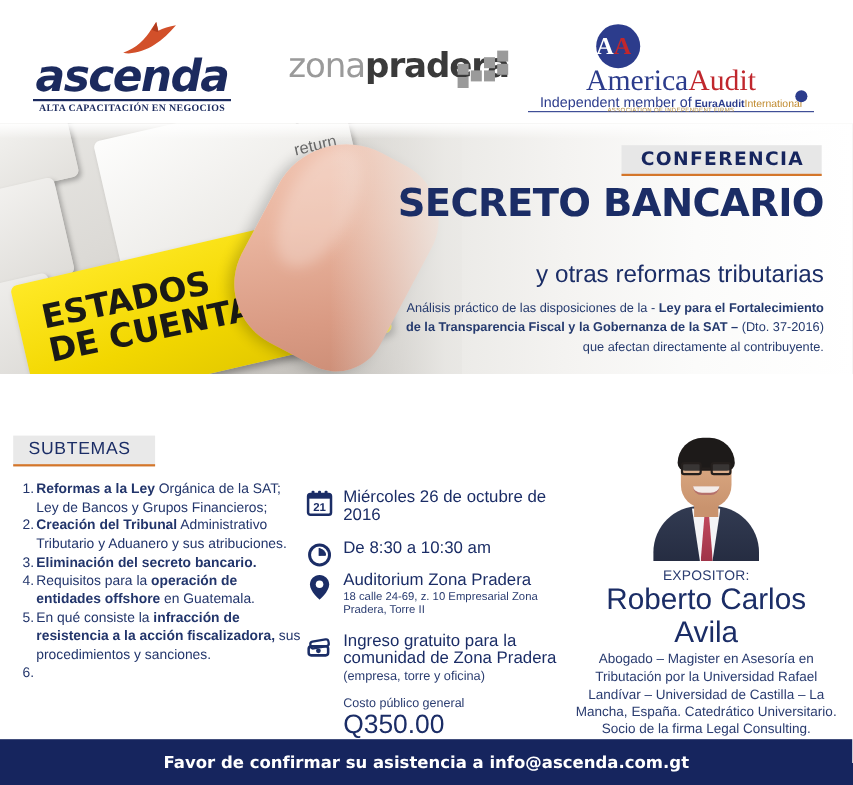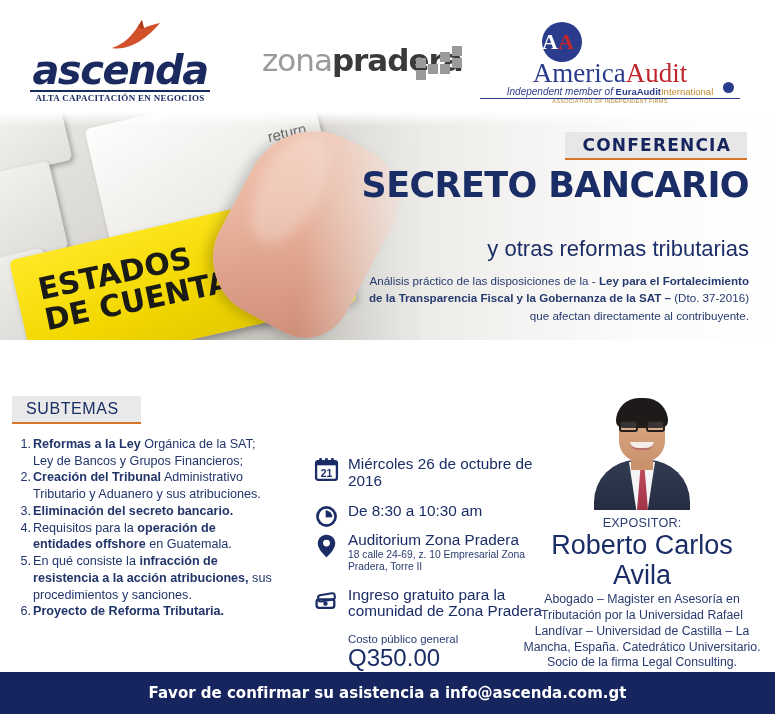--- a/index.html
+++ b/index.html
@@ -93,21 +93,21 @@
   }
   .aa-word .a-blue { color: #2c3c8c; }
   .aa-word .a-red  { color: #c0272d; }
   .aa-sub {
     position: absolute; left: 0; top: 64px; width: 260px;
     text-align: center;
     font-size: 9.5px; line-height: 1.1;
     border-bottom: 1px solid #2c3c8c;
     padding-bottom: 1px;
   }
-  .aa-sub .ital { font-style: italic; color: #2c3c8c; font-size: 10px; }
+  .aa-sub .ital { color: #2c3c8c; font-size: 13px; }
   .aa-sub .eura { color: #2c3c8c; font-weight: bold; }
   .aa-sub .intl { color: #c08a2e; }
   .aa-sub2 {
     position: absolute; left: 0; top: 76px; width: 260px;
     text-align: center; font-size: 5.5px; letter-spacing: .3px;
     color: #b08a3e;
   }
   .aa-globe {
     position: absolute; right: 6px; top: 60px;
     width: 11px; height: 11px; border-radius: 50%;
@@ -263,21 +263,21 @@
     padding-left: 19px;
     margin-bottom: 0px;
   }
   .subtemas-list li .num {
     position: absolute; left: 0; top: 0; width: 17px;
     text-align: right;
   }
   .subtemas-list li b { font-weight: bold; }
 
   
-  .details { position: absolute; left: 278px; top: 456px; width: 250px; margin-left: 36px; }
+  .details { position: absolute; left: 278px; top: 444px; width: 250px; }
   .detail-row { position: relative; padding-left: 34px; margin-bottom: 13px; }
   .detail-ico {
     position: absolute; left: 0; top: 1px;
     width: 25px; height: 25px;
     color: #1b2d66;
   }
   .detail-ico svg { display: block; width: 25px; height: 25px; fill: #1b2d66; }
   .d-main {
     color: #1b2d66; font-size: 15.3px; line-height: 1.1;
   }
@@ -436,22 +436,22 @@
     <span>que afectan directamente al contribuyente.</span>
   </div>
 
 
   <div class="subtemas-badge">SUBTEMAS</div>
   <ul class="subtemas-list">
     <li><span class="num">1.</span><b>Reformas a la Ley</b><span> Orgánica de la SAT; Ley de Bancos y Grupos Financieros;</span></li>
     <li><span class="num">2.</span><b>Creación del Tribunal</b><span> Administrativo Tributario y Aduanero y sus atribuciones.</span></li>
     <li><span class="num">3.</span><b>Eliminación del secreto bancario.</b><span></span></li>
     <li><span class="num">4.</span><span>Requisitos para la </span><b>operación de entidades offshore</b><span> en Guatemala.</span></li>
-    <li><span class="num">5.</span><span>En qué consiste la </span><b>infracción de resistencia a la acción atribuciones,</b><span> sus procedimientos y sanciones.</span></li>
-    <li><span class="num">6.</span><b>Proyecto de Reforma Tributaria.</b><span></span></li>
+    <li><span class="num">5.</span><span>En qué consiste la </span><b>infracción de resistencia a la acción fiscalizadora,</b><span> sus procedimientos y sanciones.</span></li>
+    <li><span class="num">6.</span><span></span></li>
   </ul>
 
   <div class="details">
 
     <div class="detail-row">
       <span class="detail-ico">
         <svg viewBox="0 0 24 24">
             <rect x="2" y="4" width="20" height="18" rx="2" fill="none" stroke="#1b2d66" stroke-width="2.2"></rect>
             <rect x="2" y="4" width="20" height="4" fill="#1b2d66"></rect>
             <rect x="5" y="1" width="2.6" height="4.5" rx="1" fill="#1b2d66"></rect>
@@ -489,20 +489,21 @@
 
     <div class="detail-row">
       <span class="detail-ico">
         <svg viewBox="0 0 24 24">
             <rect x="4" y="6" width="16" height="6" rx="2.2" transform="rotate(-10 12 9)" fill="none" stroke="#1b2d66" stroke-width="2"></rect>
             <rect x="2.5" y="11" width="17" height="8" rx="2.2" fill="none" stroke="#1b2d66" stroke-width="2.2"></rect>
             <circle cx="11" cy="15" r="2.1" fill="#1b2d66"></circle>
           </svg>
       </span>
       <div class="d-main">Ingreso gratuito para la comunidad de Zona Pradera</div>
+      <div class="d-note">(empresa, torre y oficina)</div>
     </div>
 
     <div class="price-block">
       <div class="price-lbl">Costo público general</div>
       <div class="price-val">Q350.00</div>
     </div>
   </div>
 
   <div class="speaker">
     <div class="sp-photo">

